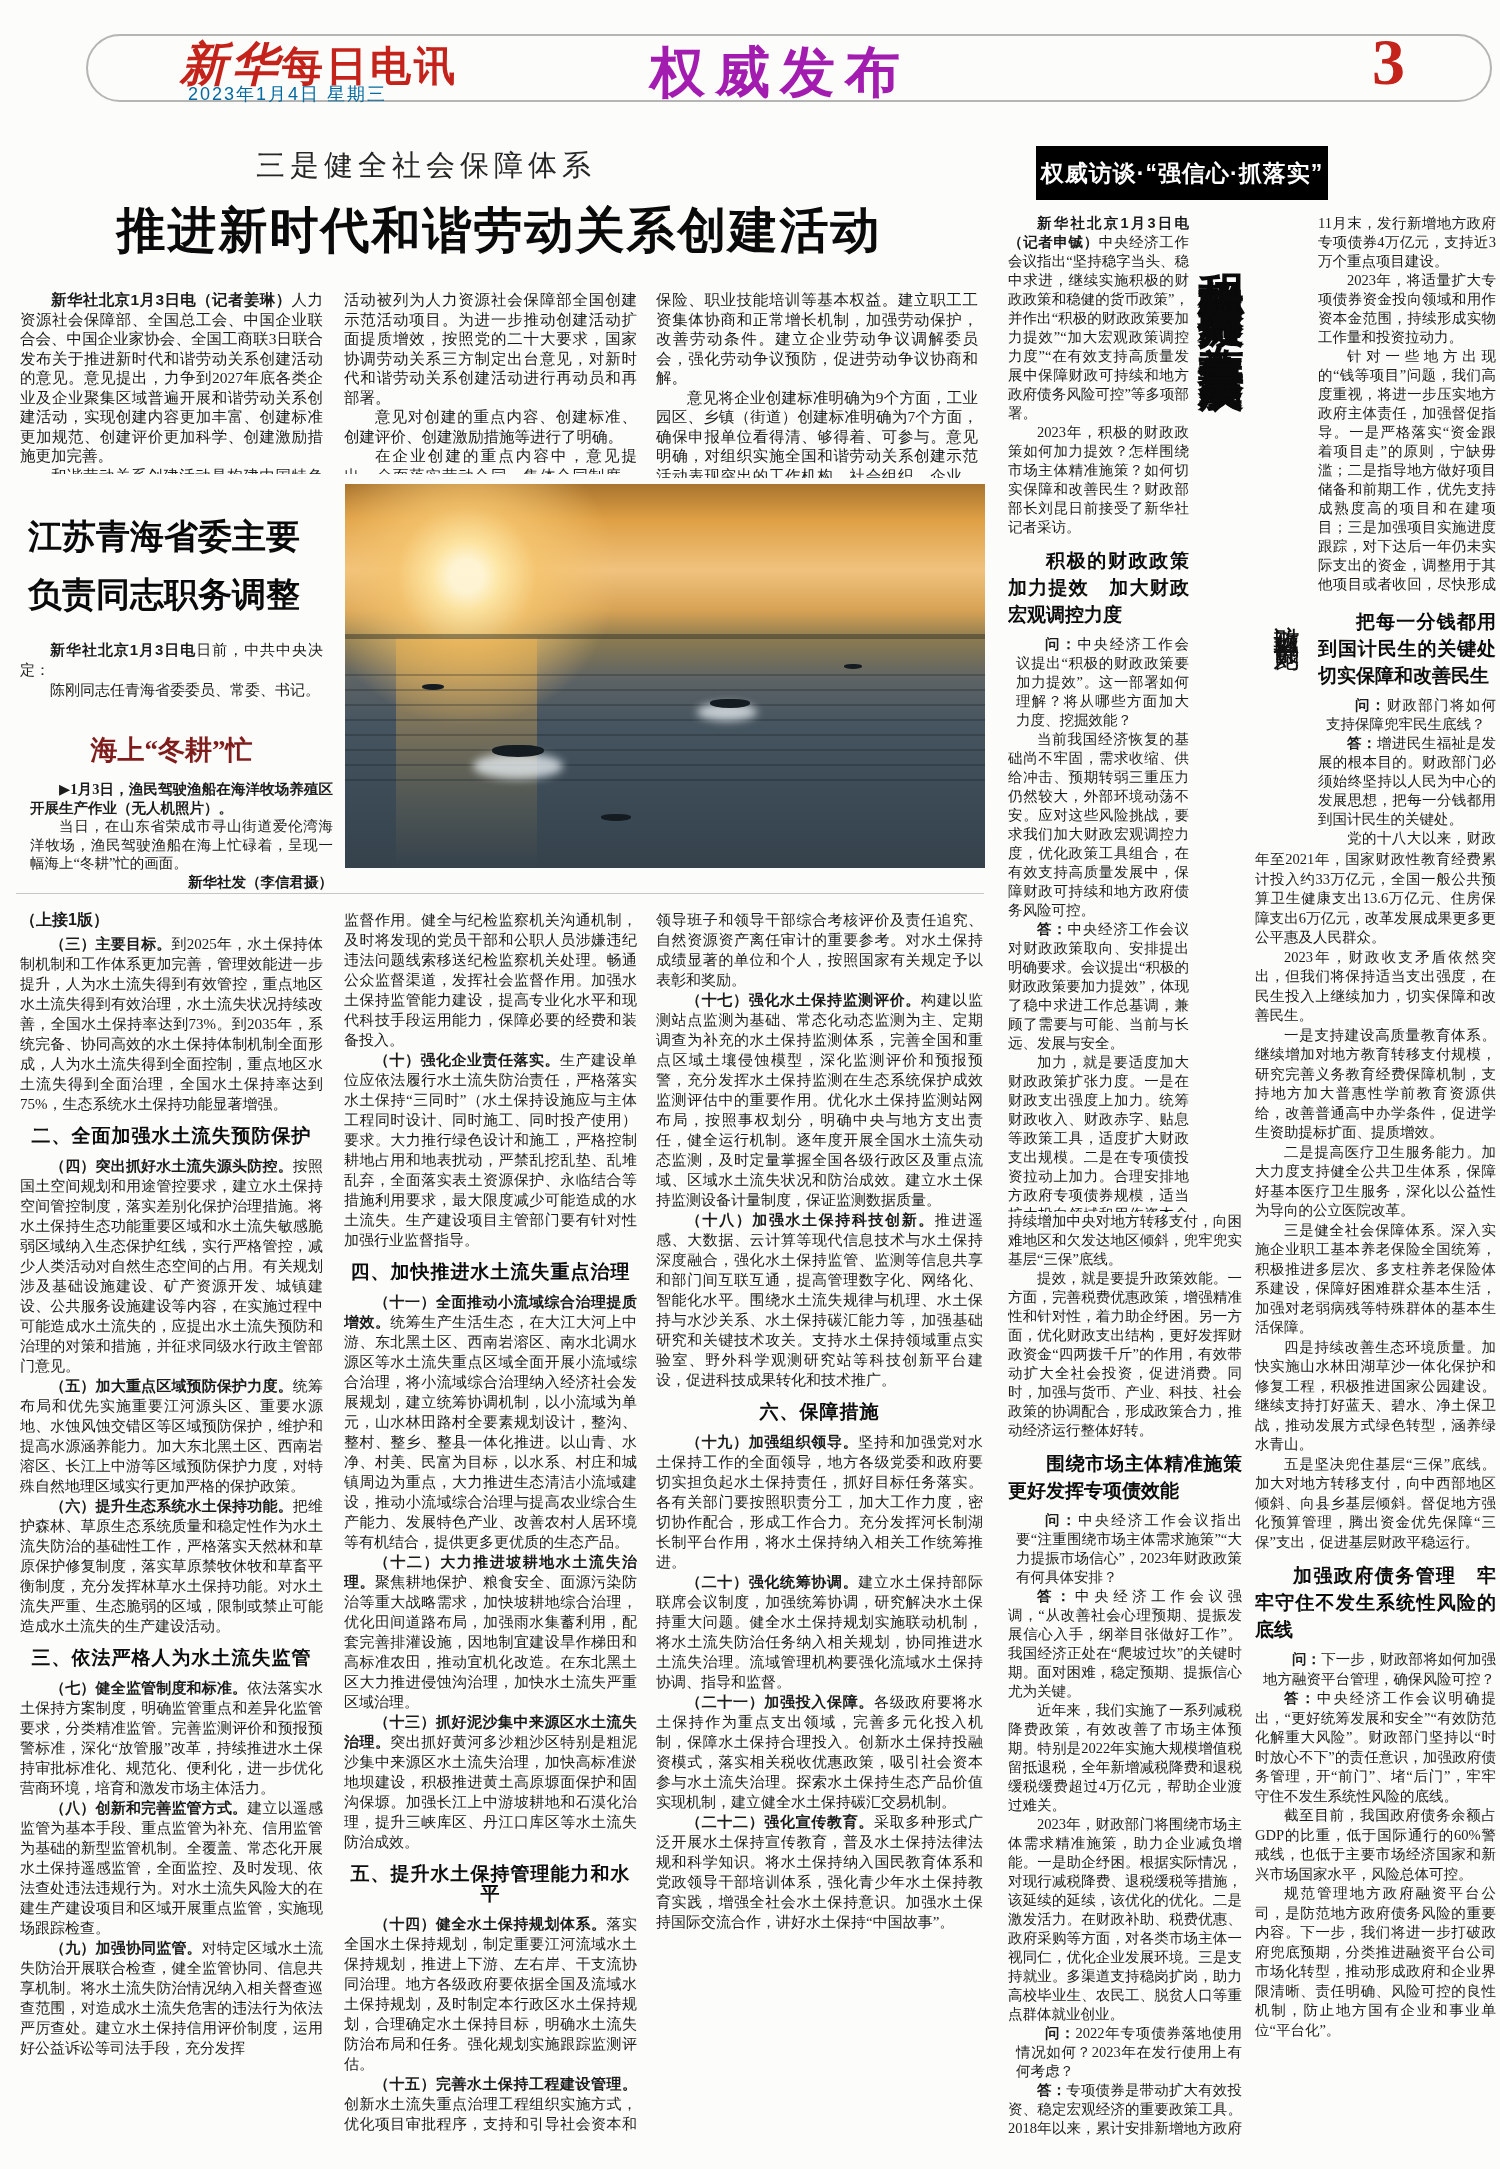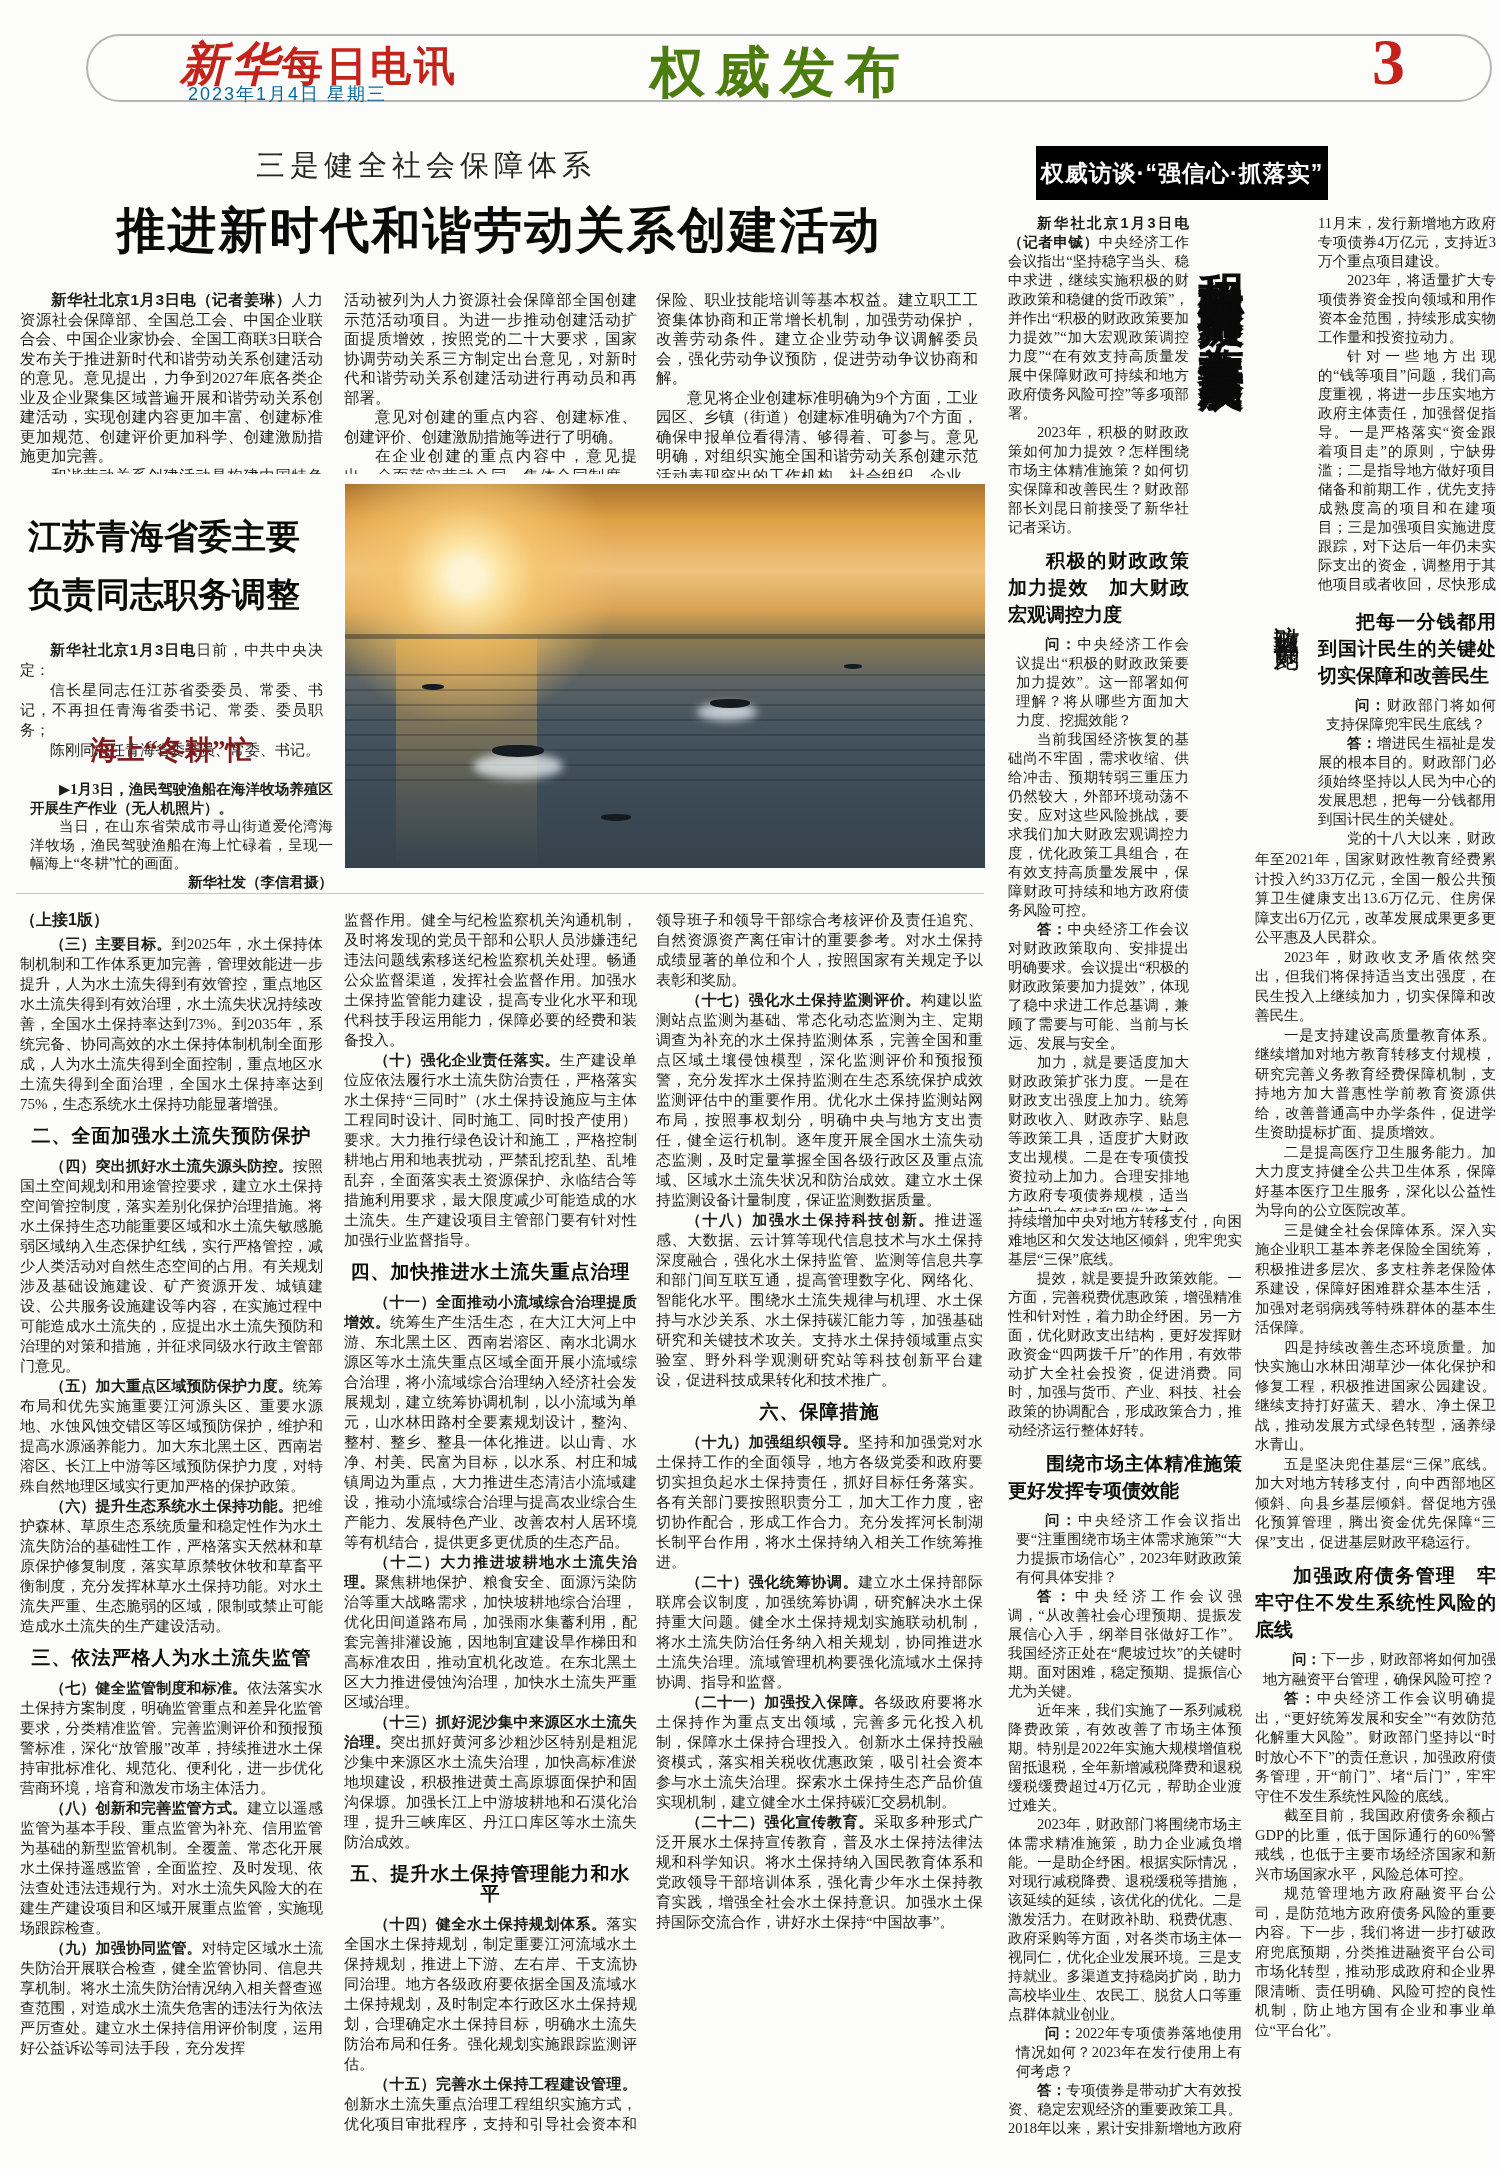--- a/index.html
+++ b/index.html
@@ -5,21 +5,21 @@
   html,body{margin:0;padding:0;background:#efeeea;}
   #page{position:relative;width:1500px;height:2169px;background:#fcfcfa;margin:0 auto;overflow:hidden;
         font-family:"Liberation Serif","DejaVu Serif",serif;color:#1c1c1c;}
   .abs{position:absolute;}
   
   #mast-border{left:86px;top:34px;width:1402px;height:64px;border:2px solid #b5b5b5;border-radius:36px;}
   #logo{left:180px;top:33px;color:#c3231a;white-space:nowrap;}
   #logo .script{font-style:italic;font-weight:800;font-size:47px;letter-spacing:4px;}
   #logo .block{font-weight:800;font-size:41px;letter-spacing:3px;}
   #mast-date{left:188px;top:82px;font-family:"Liberation Sans","DejaVu Sans",sans-serif;font-size:18px;color:#0369a1;letter-spacing:2px;}
-  #section-title{left:560px;top:36px;width:440px;text-align:center;font-size:55px;font-weight:800;color:#4d7c0f;letter-spacing:10px;}
+  #section-title{left:560px;top:36px;width:440px;text-align:center;font-size:55px;font-weight:800;color:#a21caf;letter-spacing:10px;}
   #page-num{left:1372px;top:24px;font-size:66px;font-weight:800;color:#c3231a;}
   
   .bodytext{font-size:15px;line-height:20px;text-align:justify;overflow:hidden;}
   .bodytext p{margin:0;text-indent:2em;}
   .bodytext p.noind{text-indent:0;}
   .bodytext b.lead{font-family:"Liberation Sans","DejaVu Sans",sans-serif;}
   h3.head{font-family:"Liberation Sans","DejaVu Sans",sans-serif;font-size:19px;font-weight:700;
           text-align:center;margin:12px 0 10px;letter-spacing:1px;text-indent:0;color:#0d0d0d;}
   h4.sub{font-family:"Liberation Sans","DejaVu Sans",sans-serif;font-size:19px;line-height:27px;font-weight:700;
          margin:10px 0 7px;text-indent:2em;text-align:justify;color:#0c0c0c;}
@@ -111,21 +111,20 @@
     <div class="boat" style="left:78%;top:47%;width:18px;height:5px;"></div>
     <div class="boat" style="left:40%;top:86%;width:30px;height:7px;"></div>
   </div>
 
   <div class="abs" id="appt-headline">
     <div>江苏青海省委主要</div>
     <div>负责同志职务调整</div>
   </div>
   <div class="abs bodytext" id="appt-body">
       <p><b class="lead">新华社北京1月3日电</b>日前，中共中央决定：</p>
-      <p>信长星同志任江苏省委委员、常委、书记，不再担任青海省委书记、常委、委员职务；</p>
       <p>陈刚同志任青海省委委员、常委、书记。</p>
     </div>
 
   <div class="abs" id="marine-title">海上“冬耕”忙</div>
   <div class="abs bodytext" id="marine-caption">
       <p class="caplead">▶1月3日，渔民驾驶渔船在海洋牧场养殖区开展生产作业（无人机照片）。</p>
       <p>当日，在山东省荣成市寻山街道爱伦湾海洋牧场，渔民驾驶渔船在海上忙碌着，呈现一幅海上“冬耕”忙的画面。<b class="credit">新华社发（李信君摄）</b></p>
     </div>
   <div class="abs" id="rule-left"></div>
 

